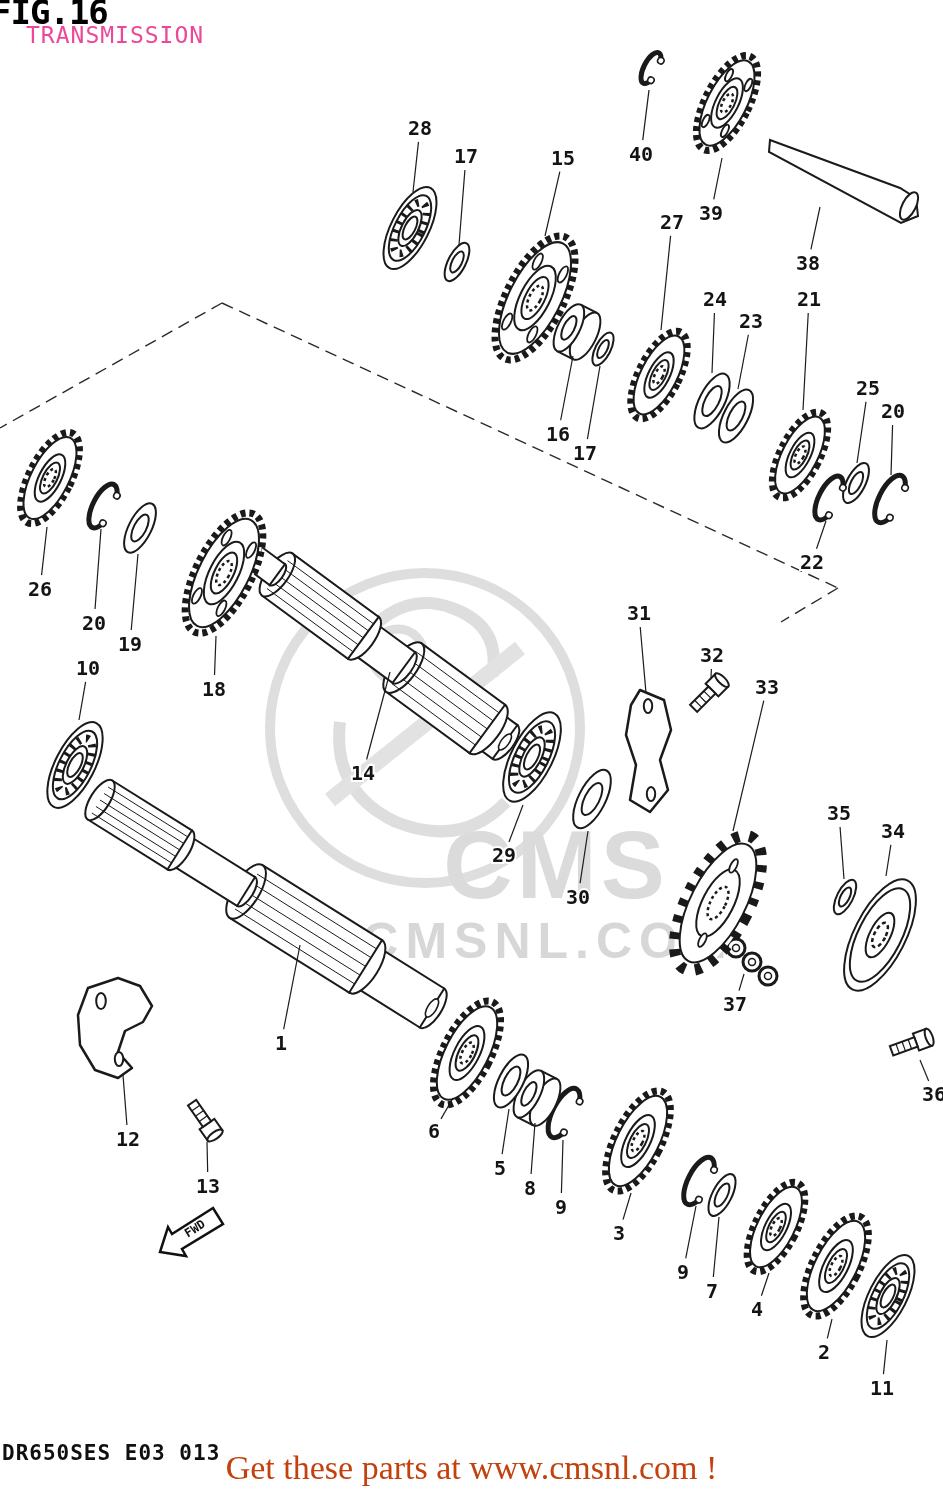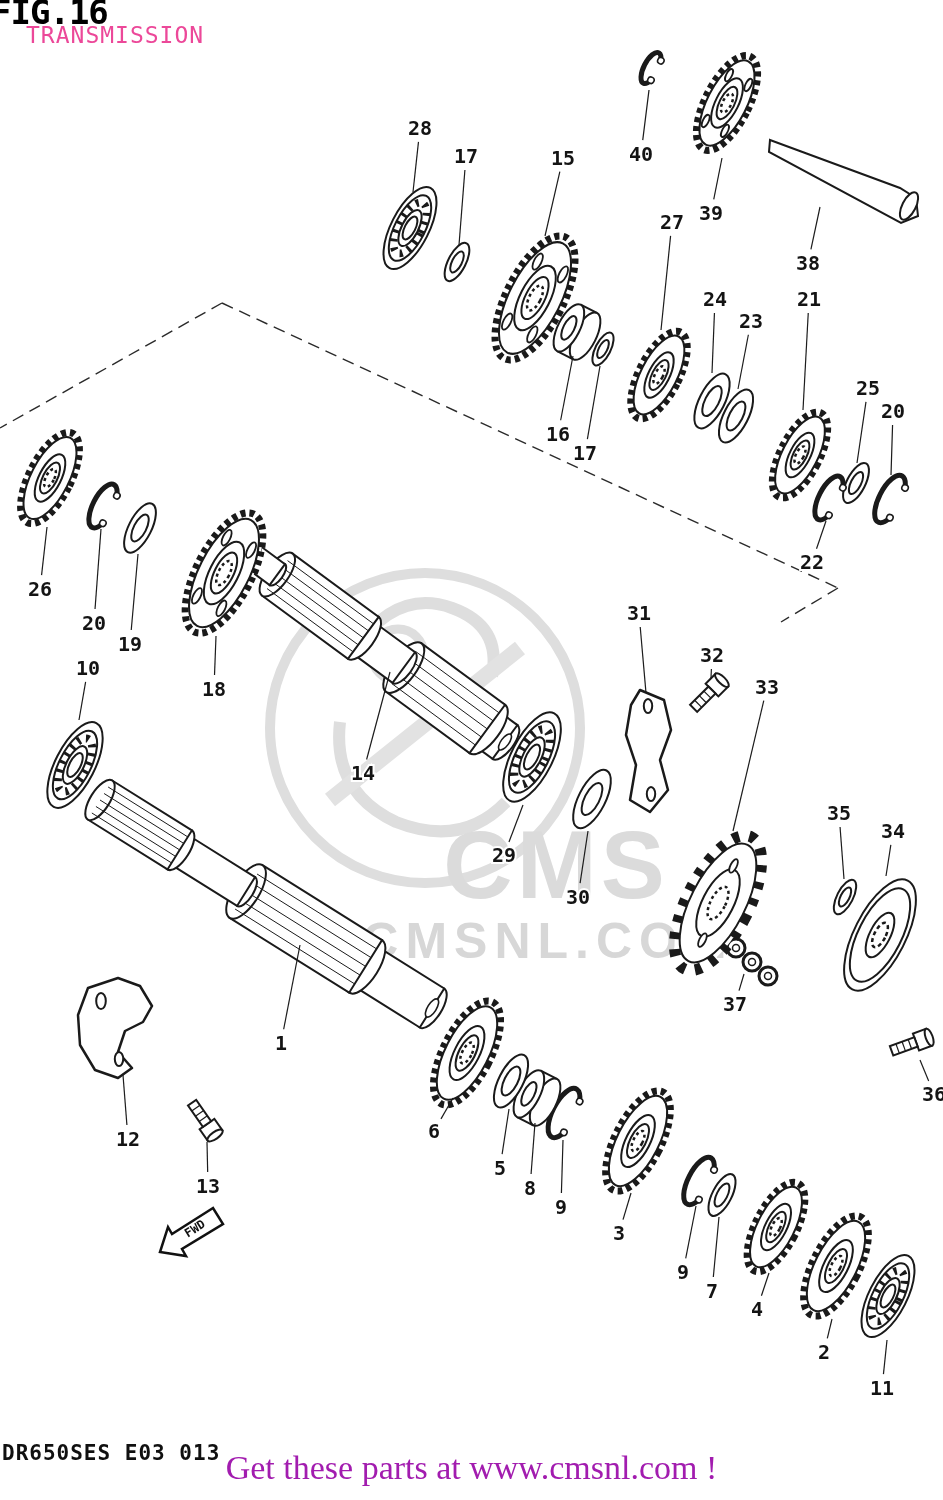--- a/index.html
+++ b/index.html
@@ -459,15 +459,15 @@
 
     <g>
       <polygon id="fwd-arrow-shape" class="fwd-arrow-shape" points="213,1208 172,1234 168,1227 160,1252 186,1256 182,1249 223,1224"></polygon>
       <text id="fwd-arrow-text" class="fwd-text" text-anchor="middle" x="197" y="1232" transform="rotate(-32 197 1232)">FWD</text>
     </g>
   </svg>
 
   <div class="fig-label">FIG.16</div>
   <div class="fig-title">TRANSMISSION</div>
   <div class="model-code">DR650SES E03 013</div>
-  <div class="promo" id="promo" style="color: #a21caf;">Get these parts at www.cmsnl.com !</div>
+  <div class="promo" id="promo" style="color: #c2410c;">Get these parts at www.cmsnl.com !</div>
 
 </div>
 
 </body></html>

